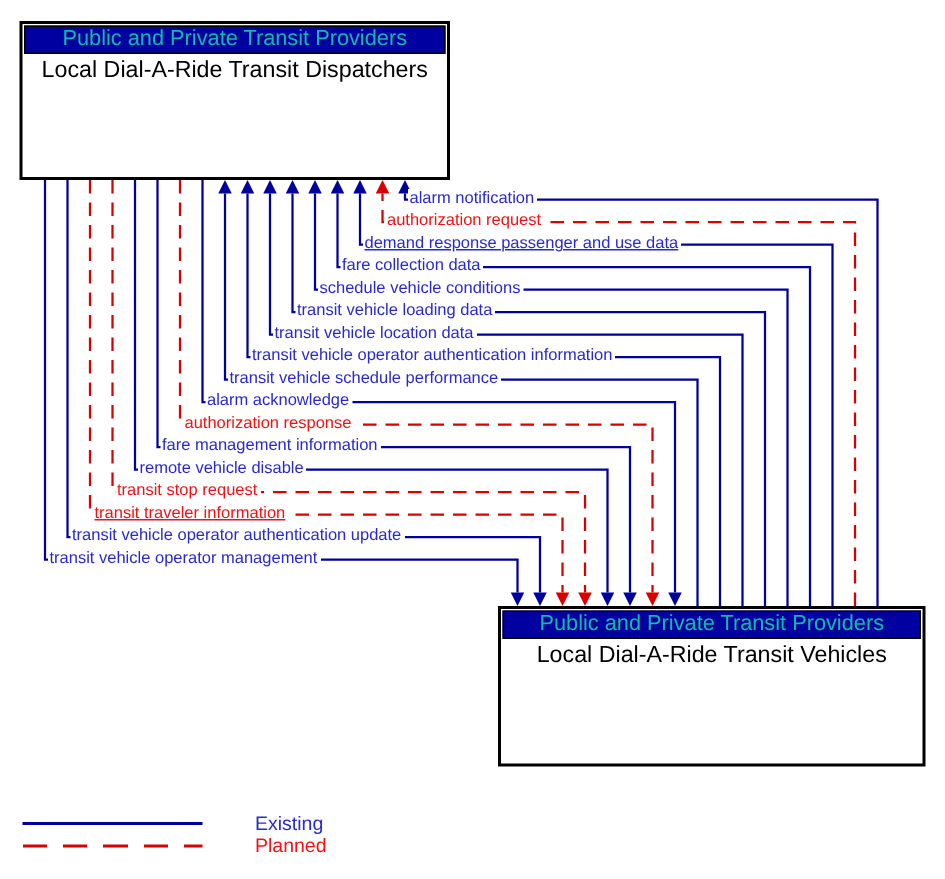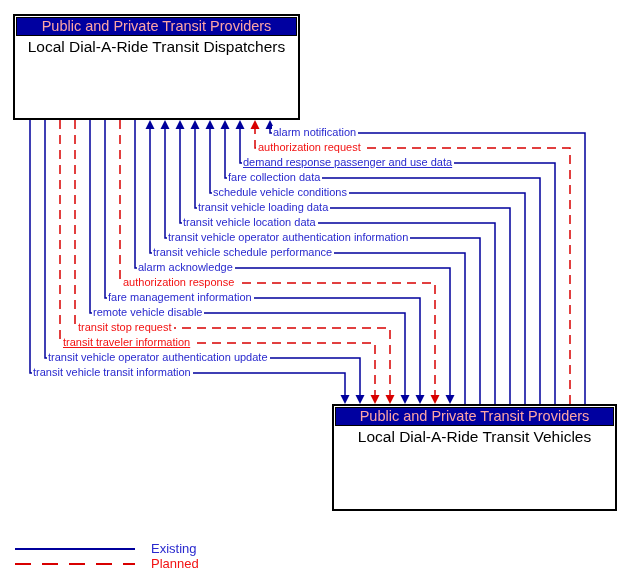--- a/index.html
+++ b/index.html
@@ -21,34 +21,34 @@
     border:2px solid #000000;
     background:#ffffff;
     box-sizing:border-box;
   }
   #box-dispatchers{left:13px;top:14px;width:287px;height:106px;}
   #box-vehicles{left:332px;top:404px;width:285px;height:107px;}
   .node-header{
     margin:1px;
     border:1px solid #000000;
     background:#0000A0;
-    color:#fca5a5;
+    color:#14b8a6;
     text-align:center;
     font-size:14.5px;
     line-height:16px;
     padding-bottom:1px;
   }
   .node-title{
     text-align:center;
     font-size:15.5px;
     line-height:19px;
     color:#000000;
   }
   .legend{position:absolute;left:15px;top:541px;}
-  .legend-row{display:flex;align-items:center;height:15px;}
+  .legend-row{display:flex;align-items:center;height:15px;gap:19px;}
   .legend-swatch{width:120px;margin-right:16px;}
   .swatch-existing{height:0;border-top:2px solid #00009C;}
   .swatch-planned{height:2px;background:repeating-linear-gradient(to right,#D80000 0 16px,transparent 16px 27px);}
   .legend-label{font-size:13px;line-height:15px;}
   .legend-label.existing{color:#2929CE;}
   .legend-label.planned{color:#F21212;}
 </style>
 </head>
 <body>
 
@@ -101,21 +101,21 @@
       <div class="flow-label existing" style="left: 182px; top: 216px;">transit vehicle location data</div>
       <div class="flow-label existing" style="left: 167px; top: 231px;">transit vehicle operator authentication information</div>
       <div class="flow-label existing" style="left: 152px; top: 246px;">transit vehicle schedule performance</div>
       <div class="flow-label existing" style="left: 137px; top: 261px;">alarm acknowledge</div>
       <div class="flow-label planned" style="left: 122px; top: 276px;">authorization response</div>
       <div class="flow-label existing" style="left: 107px; top: 291px;">fare management information</div>
       <div class="flow-label existing" style="left: 92px; top: 306px;">remote vehicle disable</div>
       <div class="flow-label planned" style="left: 77px; top: 321px;">transit stop request</div>
       <div class="flow-label planned" style="left: 62px; top: 336px; text-decoration: underline;">transit traveler information</div>
       <div class="flow-label existing" style="left: 47px; top: 351px;">transit vehicle operator authentication update</div>
-      <div class="flow-label existing" style="left: 32px; top: 366px;">transit vehicle transit information</div>
+      <div class="flow-label existing" style="left: 32px; top: 366px;">transit vehicle operator management</div>
     </div>
 
   <div class="node-box" id="box-dispatchers">
     <div class="node-header">Public and Private Transit Providers</div>
     <div class="node-title">Local Dial-A-Ride Transit Dispatchers</div>
   </div>
 
   <div class="node-box" id="box-vehicles">
     <div class="node-header">Public and Private Transit Providers</div>
     <div class="node-title">Local Dial-A-Ride Transit Vehicles</div>

